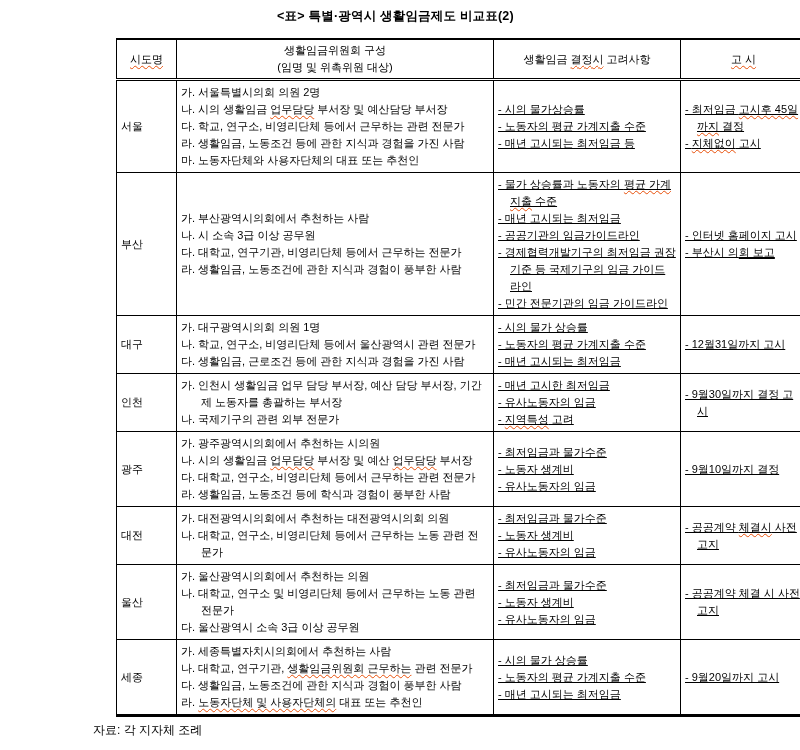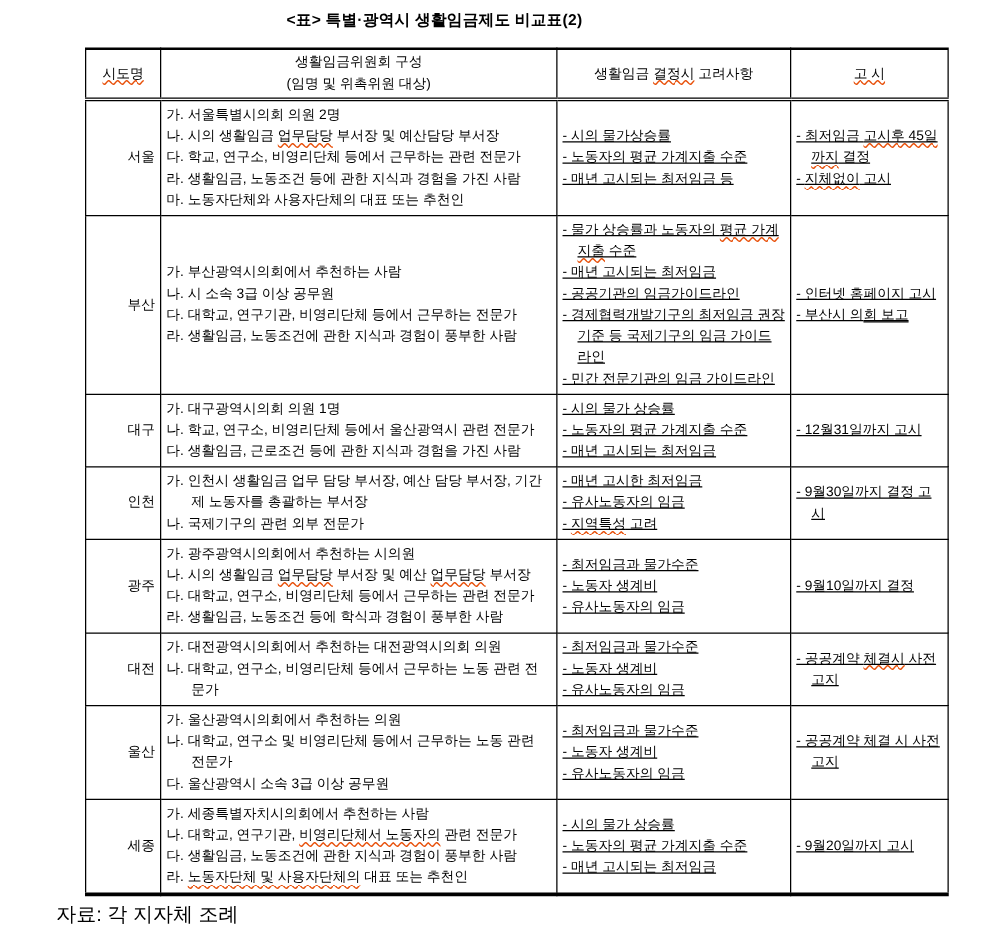--- a/index.html
+++ b/index.html
@@ -2,21 +2,21 @@
 <html><head>
 <meta charset="utf-8">
 <style>
   html,body{margin:0;padding:0;background:#ffffff;}
   body{
     width:800px;height:750px;overflow:hidden;
     font-family:"Liberation Sans","DejaVu Sans",sans-serif;
     color:#000;
     -webkit-font-smoothing:antialiased;
   }
-  .page{position:relative;width:695px;height:750px;}
+  .page{position:relative;width:695px;height:750px;margin-left:48px;}
   .doc-title{
     text-align:center;
     font-size:12.5px;
     font-weight:bold;
     padding-top:8px;
     letter-spacing:0.2px;
   }
   table.cmp{
     border-collapse:collapse;
     table-layout:fixed;
@@ -33,25 +33,25 @@
     border:1px solid #000;
     vertical-align:middle;
     padding:3px 4px;
     font-weight:normal;
   }
   .cmp thead th{
     border-bottom:3px double #000;
     text-align:center;
     padding:2px 2px;
   }
-  td.city{text-align:right;}
+  td.city{text-align:left;}
   .item{padding-left:20px;text-indent:-20px;}   
   .b{padding-left:12px;text-indent:-12px;text-decoration:underline;}      
   .src-note{
-    font-size:16px;
+    font-size:12px;
     margin:5px 0 0 45px;
   }
   .wavy{
     text-decoration:underline;
     text-decoration-style:wavy;
     text-decoration-color:#e8500a;
     text-decoration-thickness:1px;
     text-underline-offset:2px;
     text-decoration-skip-ink:none;
   }
@@ -208,21 +208,21 @@
             <div class="b mark">- 유사노동자의 임금</div>
           </td>
           <td>
             <div class="b mark">- 공공계약 체결 시 사전 고지</div>
           </td>
         </tr>
         <tr>
           <td class="city"><span class="mark">세종</span></td>
           <td>
             <div class="item mark">가. 세종특별자치시의회에서 추천하는 사람</div>
-            <div class="item mark">나. 대학교, 연구기관, <span class="wavy" style="text-decoration-color: rgb(232, 80, 10);">비영리단체서 노동자의</span> 관련 전문가</div>
+            <div class="item mark">나. 대학교, 연구기관, <span class="wavy" style="text-decoration-color: rgb(232, 80, 10);">생활임금위원회 근무하는</span> 관련 전문가</div>
             <div class="item mark">다. 생활임금, 노동조건에 관한 지식과 경험이 풍부한 사람</div>
             <div class="item mark">라. <span class="wavy" style="text-decoration-color: rgb(232, 80, 10);">노동자단체 및 사용자단체의</span> 대표 또는 추천인</div>
           </td>
           <td>
             <div class="b mark">- 시의 물가 상승률</div>
             <div class="b mark">- 노동자의 평균 가계지출 수준</div>
             <div class="b mark">- 매년 고시되는 최저임금</div>
           </td>
           <td>
             <div class="b mark">- 9월20일까지 고시</div>

